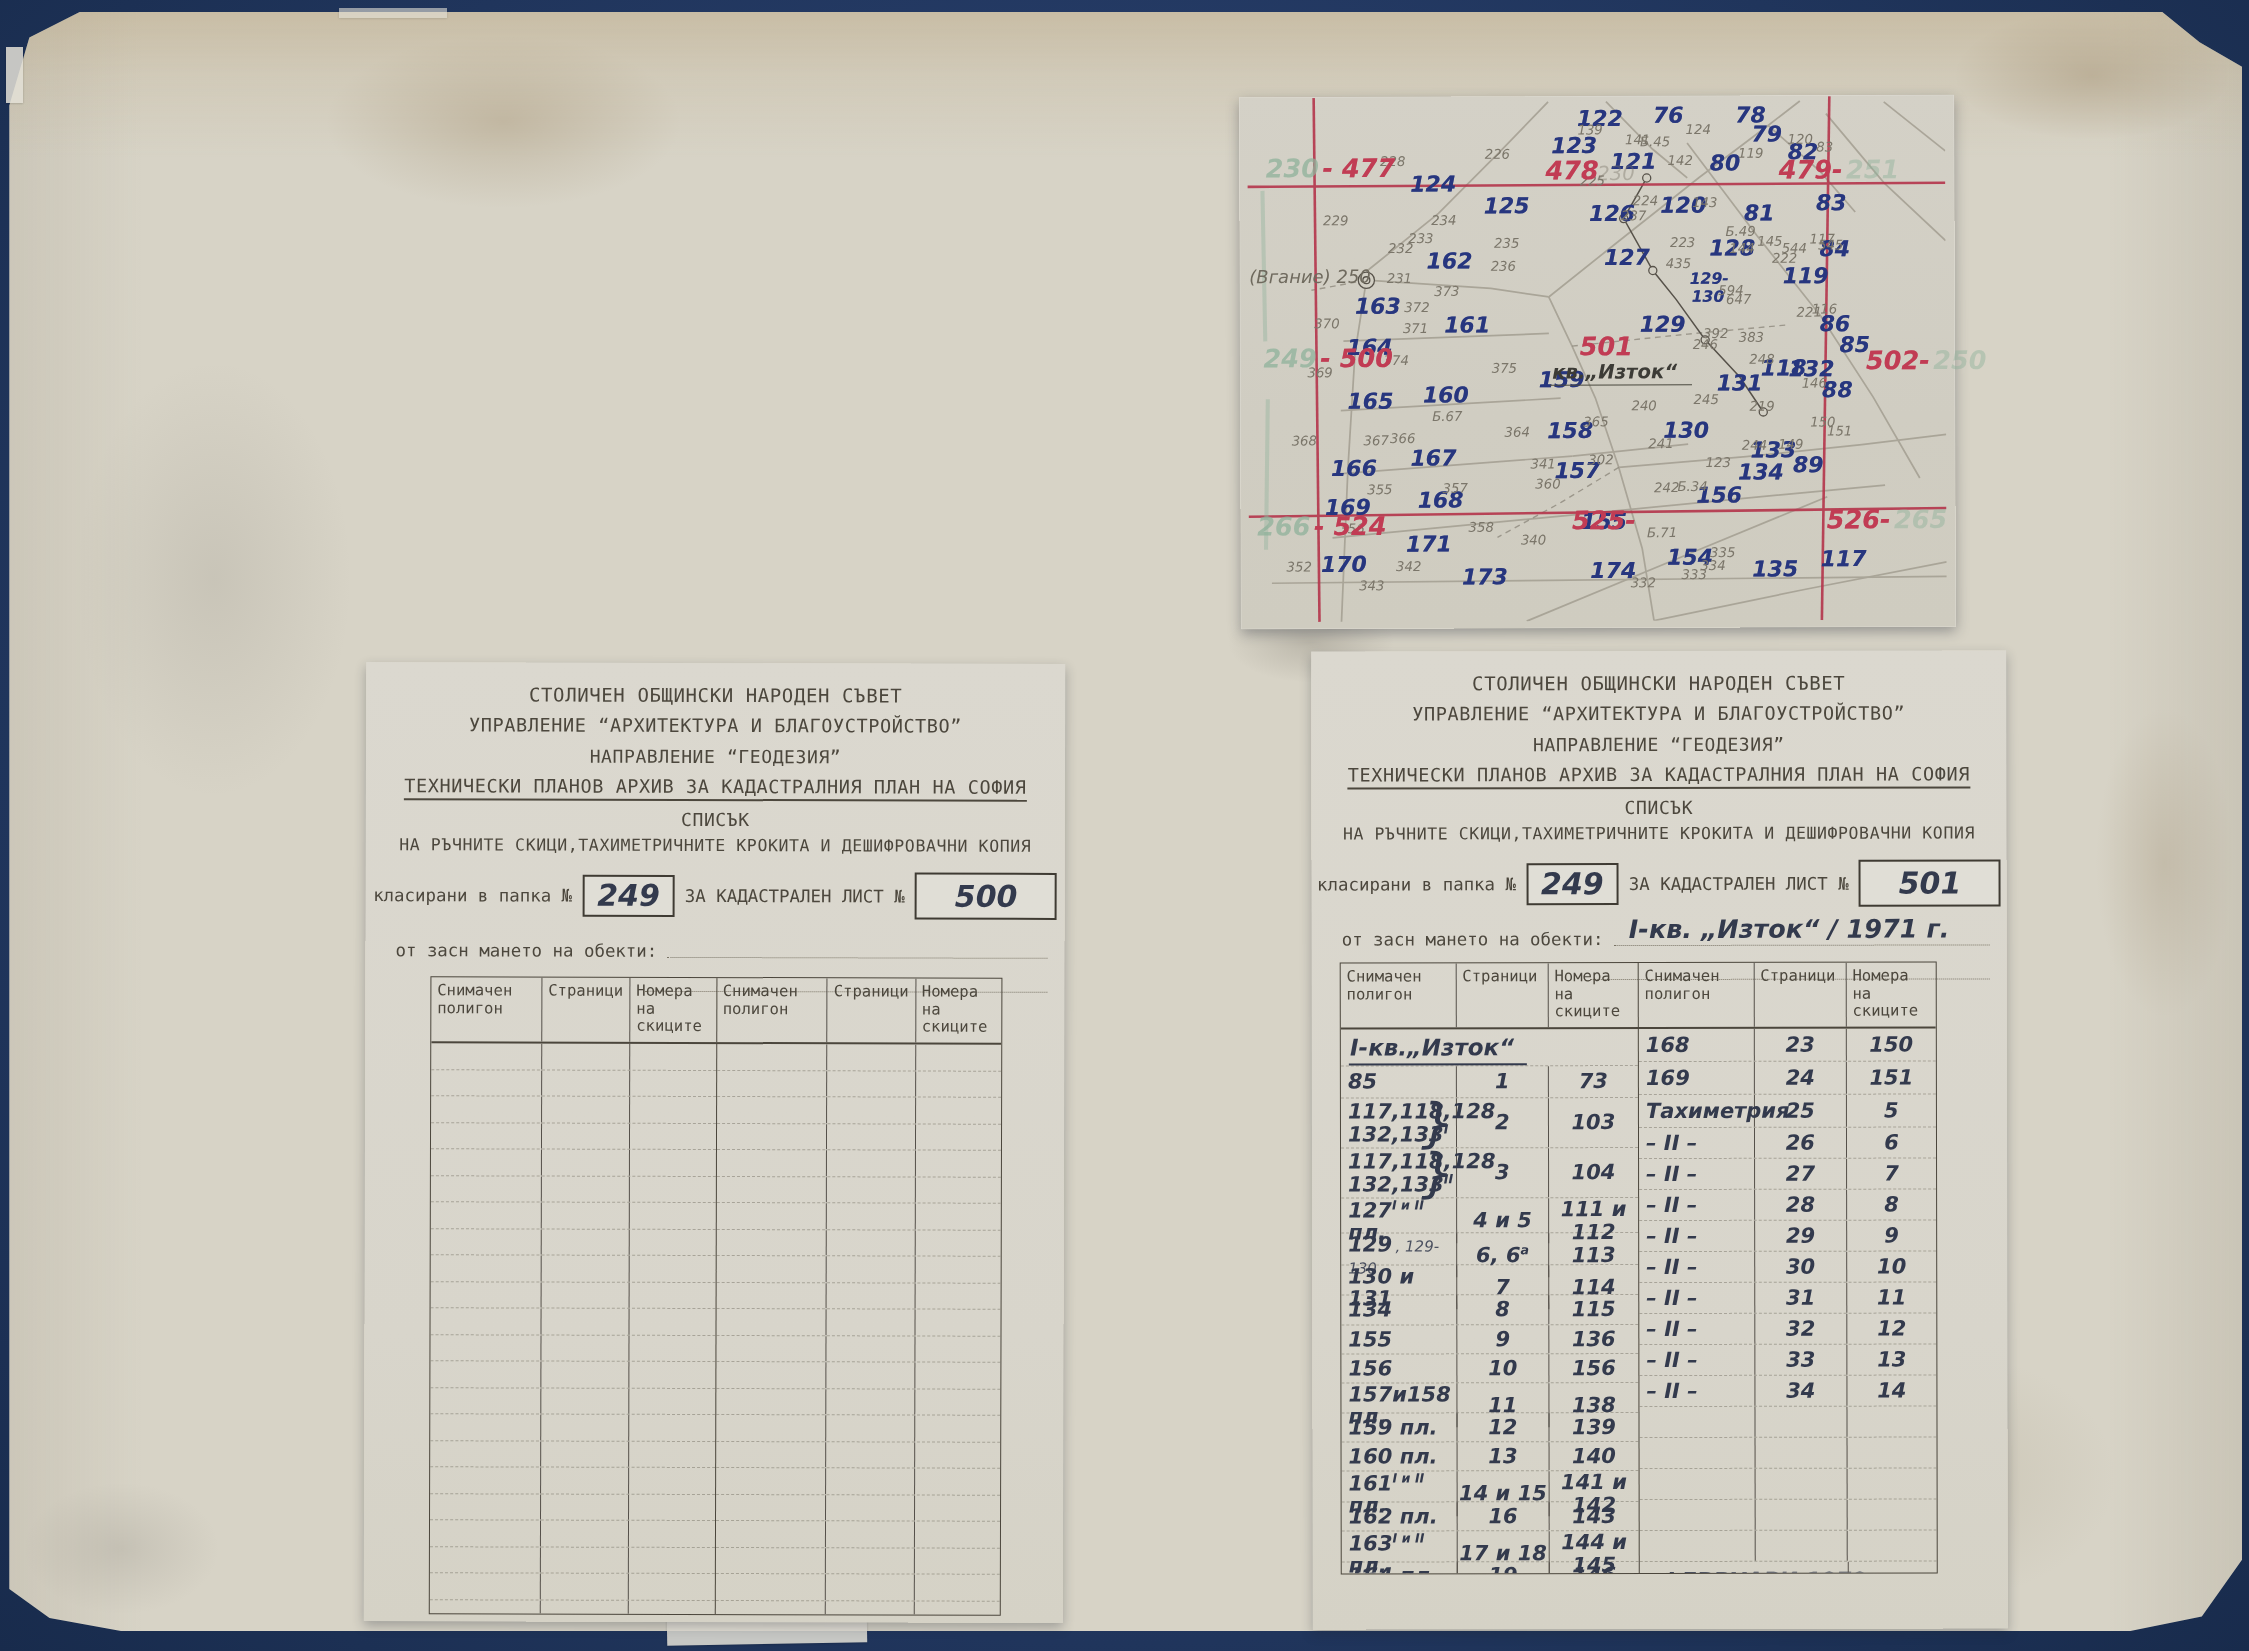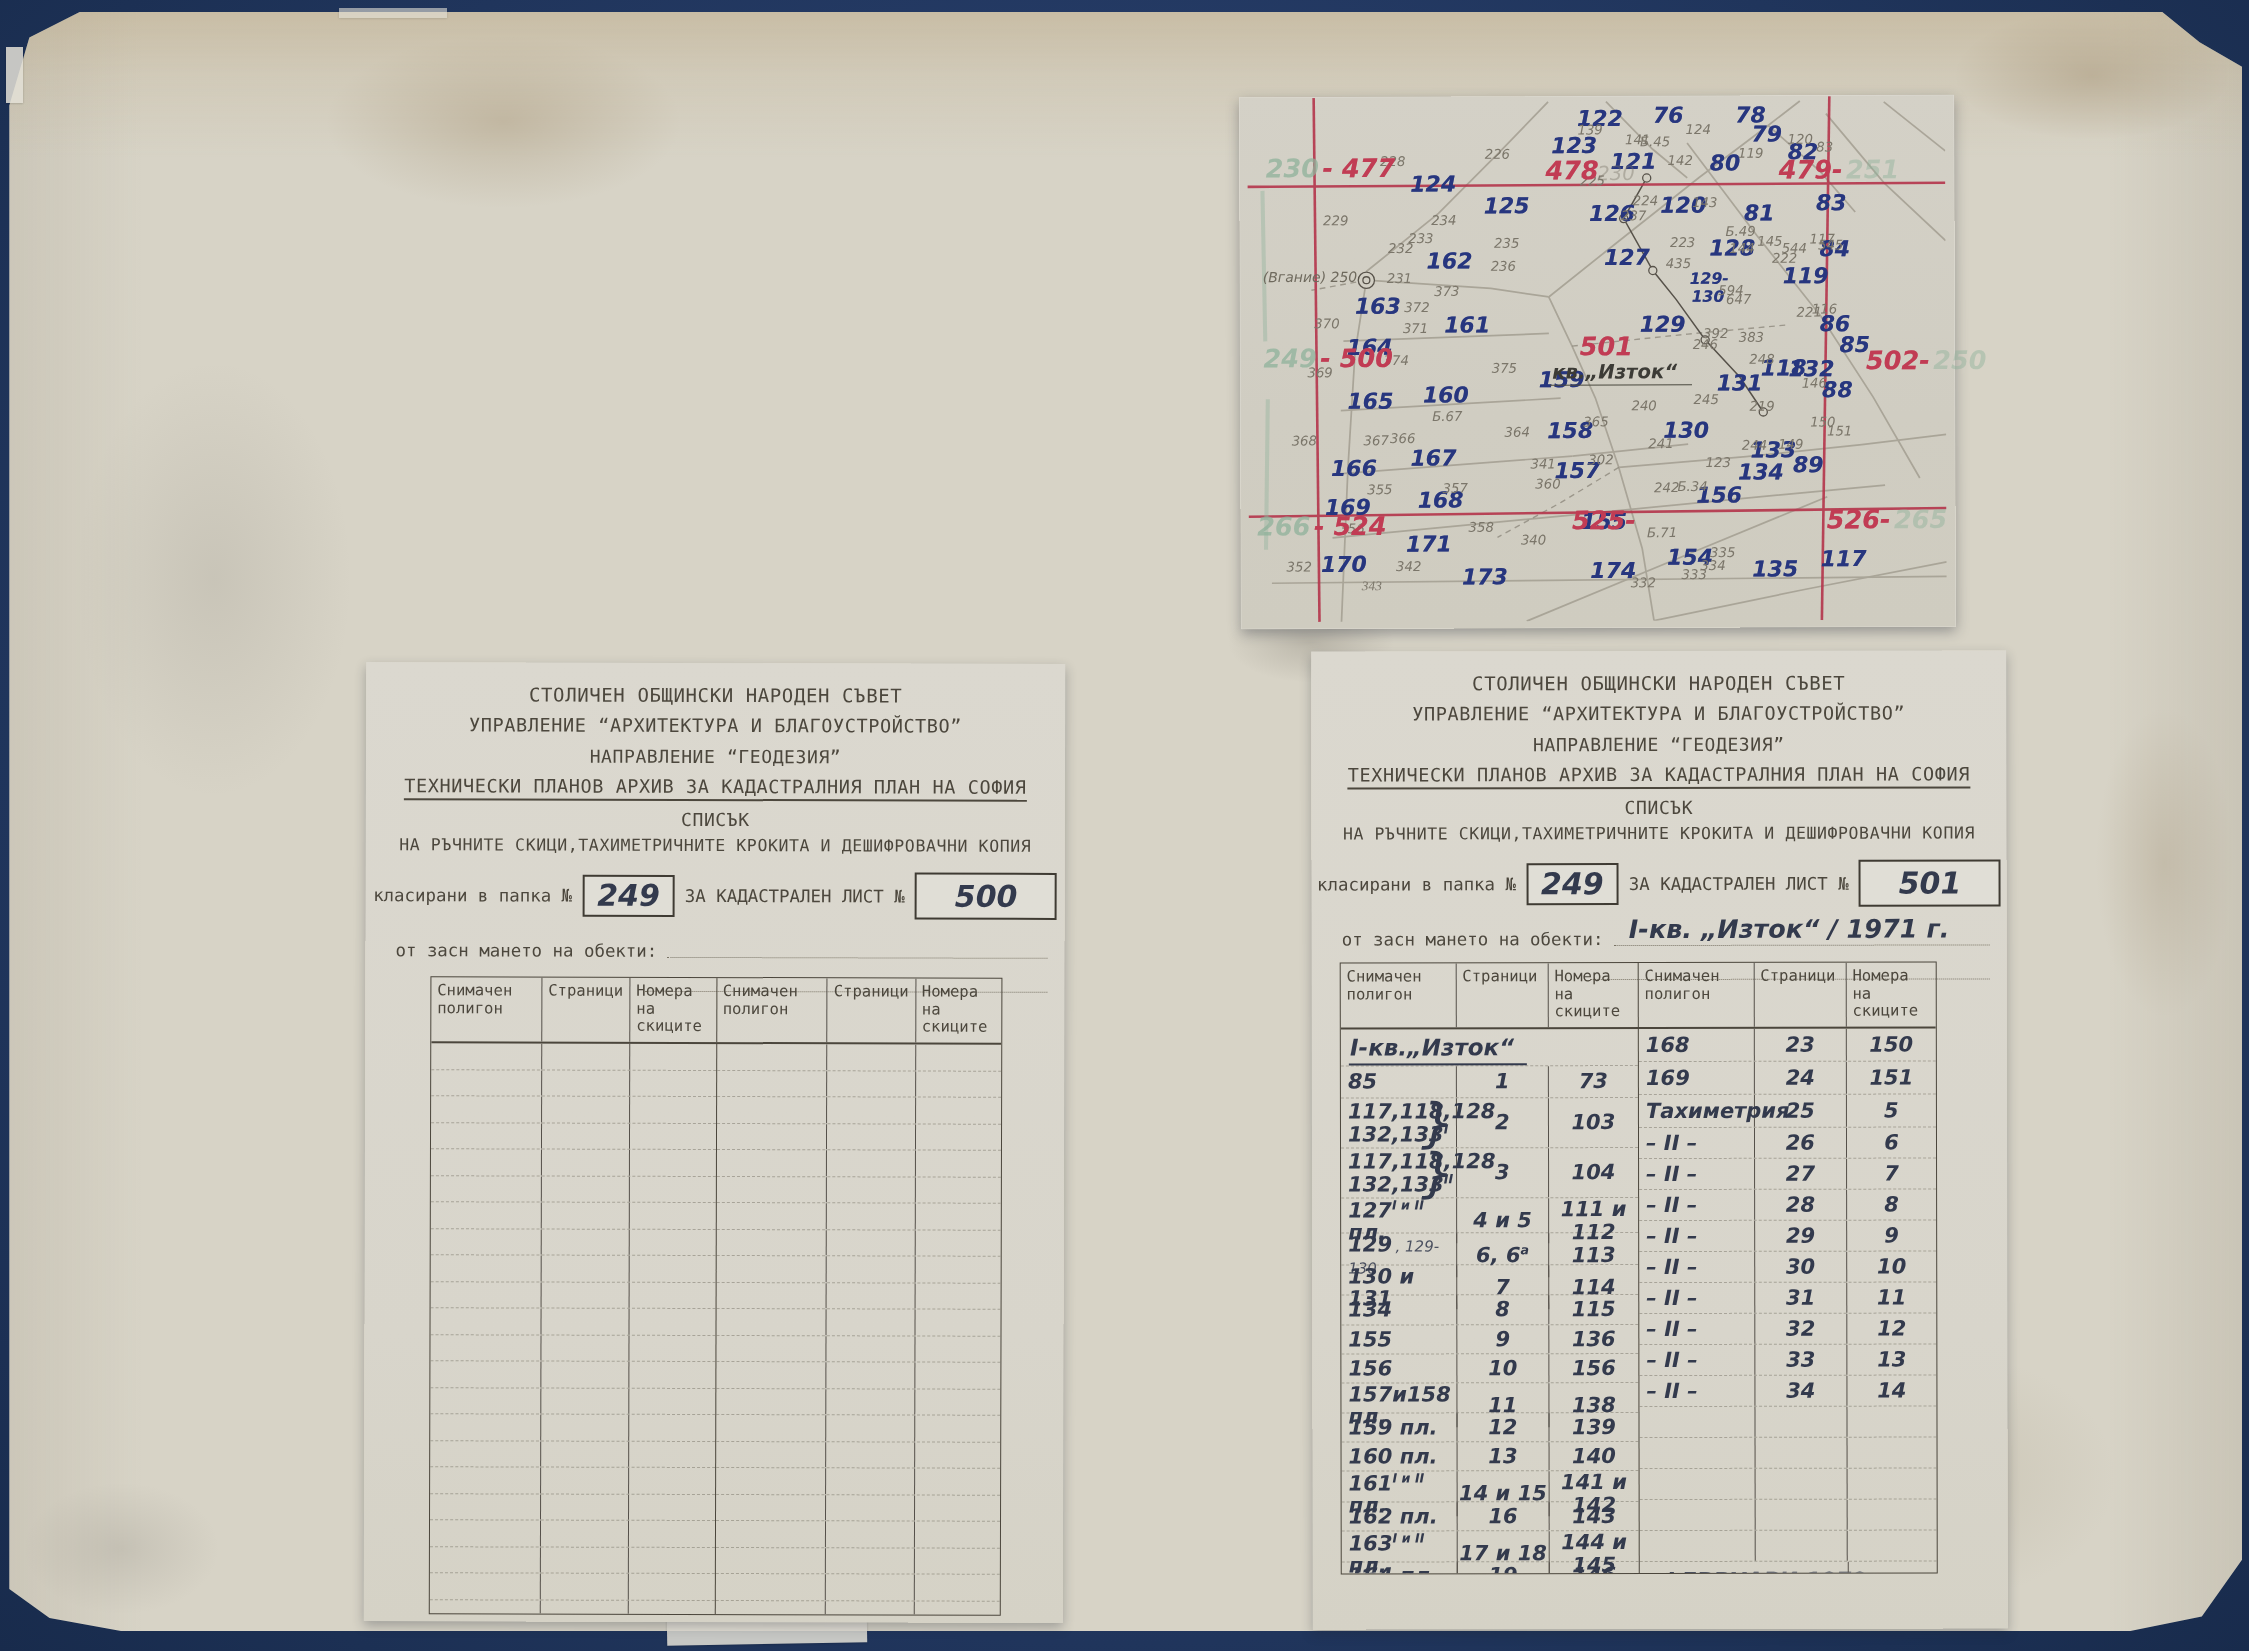--- a/index.html
+++ b/index.html
@@ -26,21 +26,21 @@
   .mlabel{position:absolute;transform:translate(-50%,-50%);white-space:nowrap;line-height:1;}
   .poly{font-style:italic;font-weight:bold;font-size:22px;color:#27367f;
         text-shadow:0 0 0.6px rgba(39,54,127,.55);}
   .pencil{font-style:italic;font-size:13.3px;color:#7b766a;font-weight:normal;}
   .gridlab{font-style:italic;font-weight:bold;font-size:25.5px;}
   .gridlab .red{color:#c13c54;text-shadow:0 0 0.6px rgba(193,60,84,.5);}
   .gridlab .green{color:#8fb29b;opacity:.75;margin:0 3.5px;}
   .gridlab .faint{opacity:.45;}
   .kv{font-size:19.7px;font-style:italic;font-weight:bold;color:#3c3b36;
       border-bottom:1.7px solid #4a493f;padding:0 15px 2.3px 2.3px;}
-  .mapnote{font-size:14px;font-style:italic;color:#6f6a5e;}
+  .mapnote{font-size:18px;font-style:italic;color:#6f6a5e;}
   
   .form{position:absolute;background:linear-gradient(180deg,#dbd8cf 0%,#d8d5cb 70%,#d5d2c6 100%);
         box-shadow:0 4.6px 11.6px rgba(30,35,50,.30);}
   .form-left{left:365px;top:663px;width:699px;height:959px;transform:rotate(.15deg);}
   .form-right{left:1312px;top:651px;width:695px;height:978px;transform:rotate(-.1deg);}
   .tw{font-family:"DejaVu Sans Mono","Liberation Mono",monospace;color:#4c473d;}
   .hw{font-family:"DejaVu Sans",sans-serif;font-style:italic;font-weight:bold;color:#333a4d;}
   .hdr{ text-align:center;}
   .hdr div{letter-spacing:0.6px;}
   .h1{margin-top:21px;font-size:19px;}
@@ -279,21 +279,21 @@
         <span class="mlabel pencil" style="left: 18.9%; top: 74.8%;">355</span>
         <span class="mlabel pencil" style="left: 29.7%; top: 74.6%;">357</span>
         <span class="mlabel pencil" style="left: 81.2%; top: 54.7%;">146</span>
         <span class="mlabel pencil" style="left: 82.4%; top: 62.1%;">150</span>
         <span class="mlabel pencil" style="left: 84.8%; top: 63.9%;">151</span>
         <span class="mlabel pencil" style="left: 77.8%; top: 66.3%;">149</span>
         <span class="mlabel pencil" style="left: 14.9%; top: 82.3%;">356</span>
         <span class="mlabel pencil" style="left: 33.4%; top: 82%;">358</span>
         <span class="mlabel pencil" style="left: 40.9%; top: 84.5%;">340</span>
         <span class="mlabel pencil" style="left: 23%; top: 89.5%;">342</span>
-        <span class="mlabel pencil" style="left: 17.7%; top: 93.1%; font-family: Liberation Serif, serif;">343</span>
+        <span class="mlabel pencil" style="left: 17.7%; top: 93.1%;">343</span>
         <span class="mlabel pencil" style="left: 7.3%; top: 89.5%;">352</span>
         <span class="mlabel pencil" style="left: 56.6%; top: 92.8%;">332</span>
         <span class="mlabel pencil" style="left: 63.9%; top: 91.2%;">333</span>
         <span class="mlabel pencil" style="left: 66.6%; top: 89.5%;">334</span>
         <span class="mlabel pencil" style="left: 68%; top: 87%;">335</span>
         <span class="mlabel pencil" style="left: 59.3%; top: 83.1%;">Б.71</span>
         <span class="mlabel gridlab" style="left: 2.2%; top: 13.6%; transform: translate(0px, -50%);"><span class="green">230</span><span class="red">- 477</span></span>
         <span class="mlabel gridlab" style="left: 42.8%; top: 14%; transform: translate(0px, -50%);"><span class="red">478</span></span>
         <span class="mlabel gridlab" style="left: 76.2%; top: 14%; transform: translate(0px, -50%);"><span class="red">479-</span><span class="green faint">251</span></span>
         <span class="mlabel gridlab" style="left: 1.8%; top: 49.8%; transform: translate(0px, -50%);"><span class="green">249</span><span class="red">- 500</span></span>

